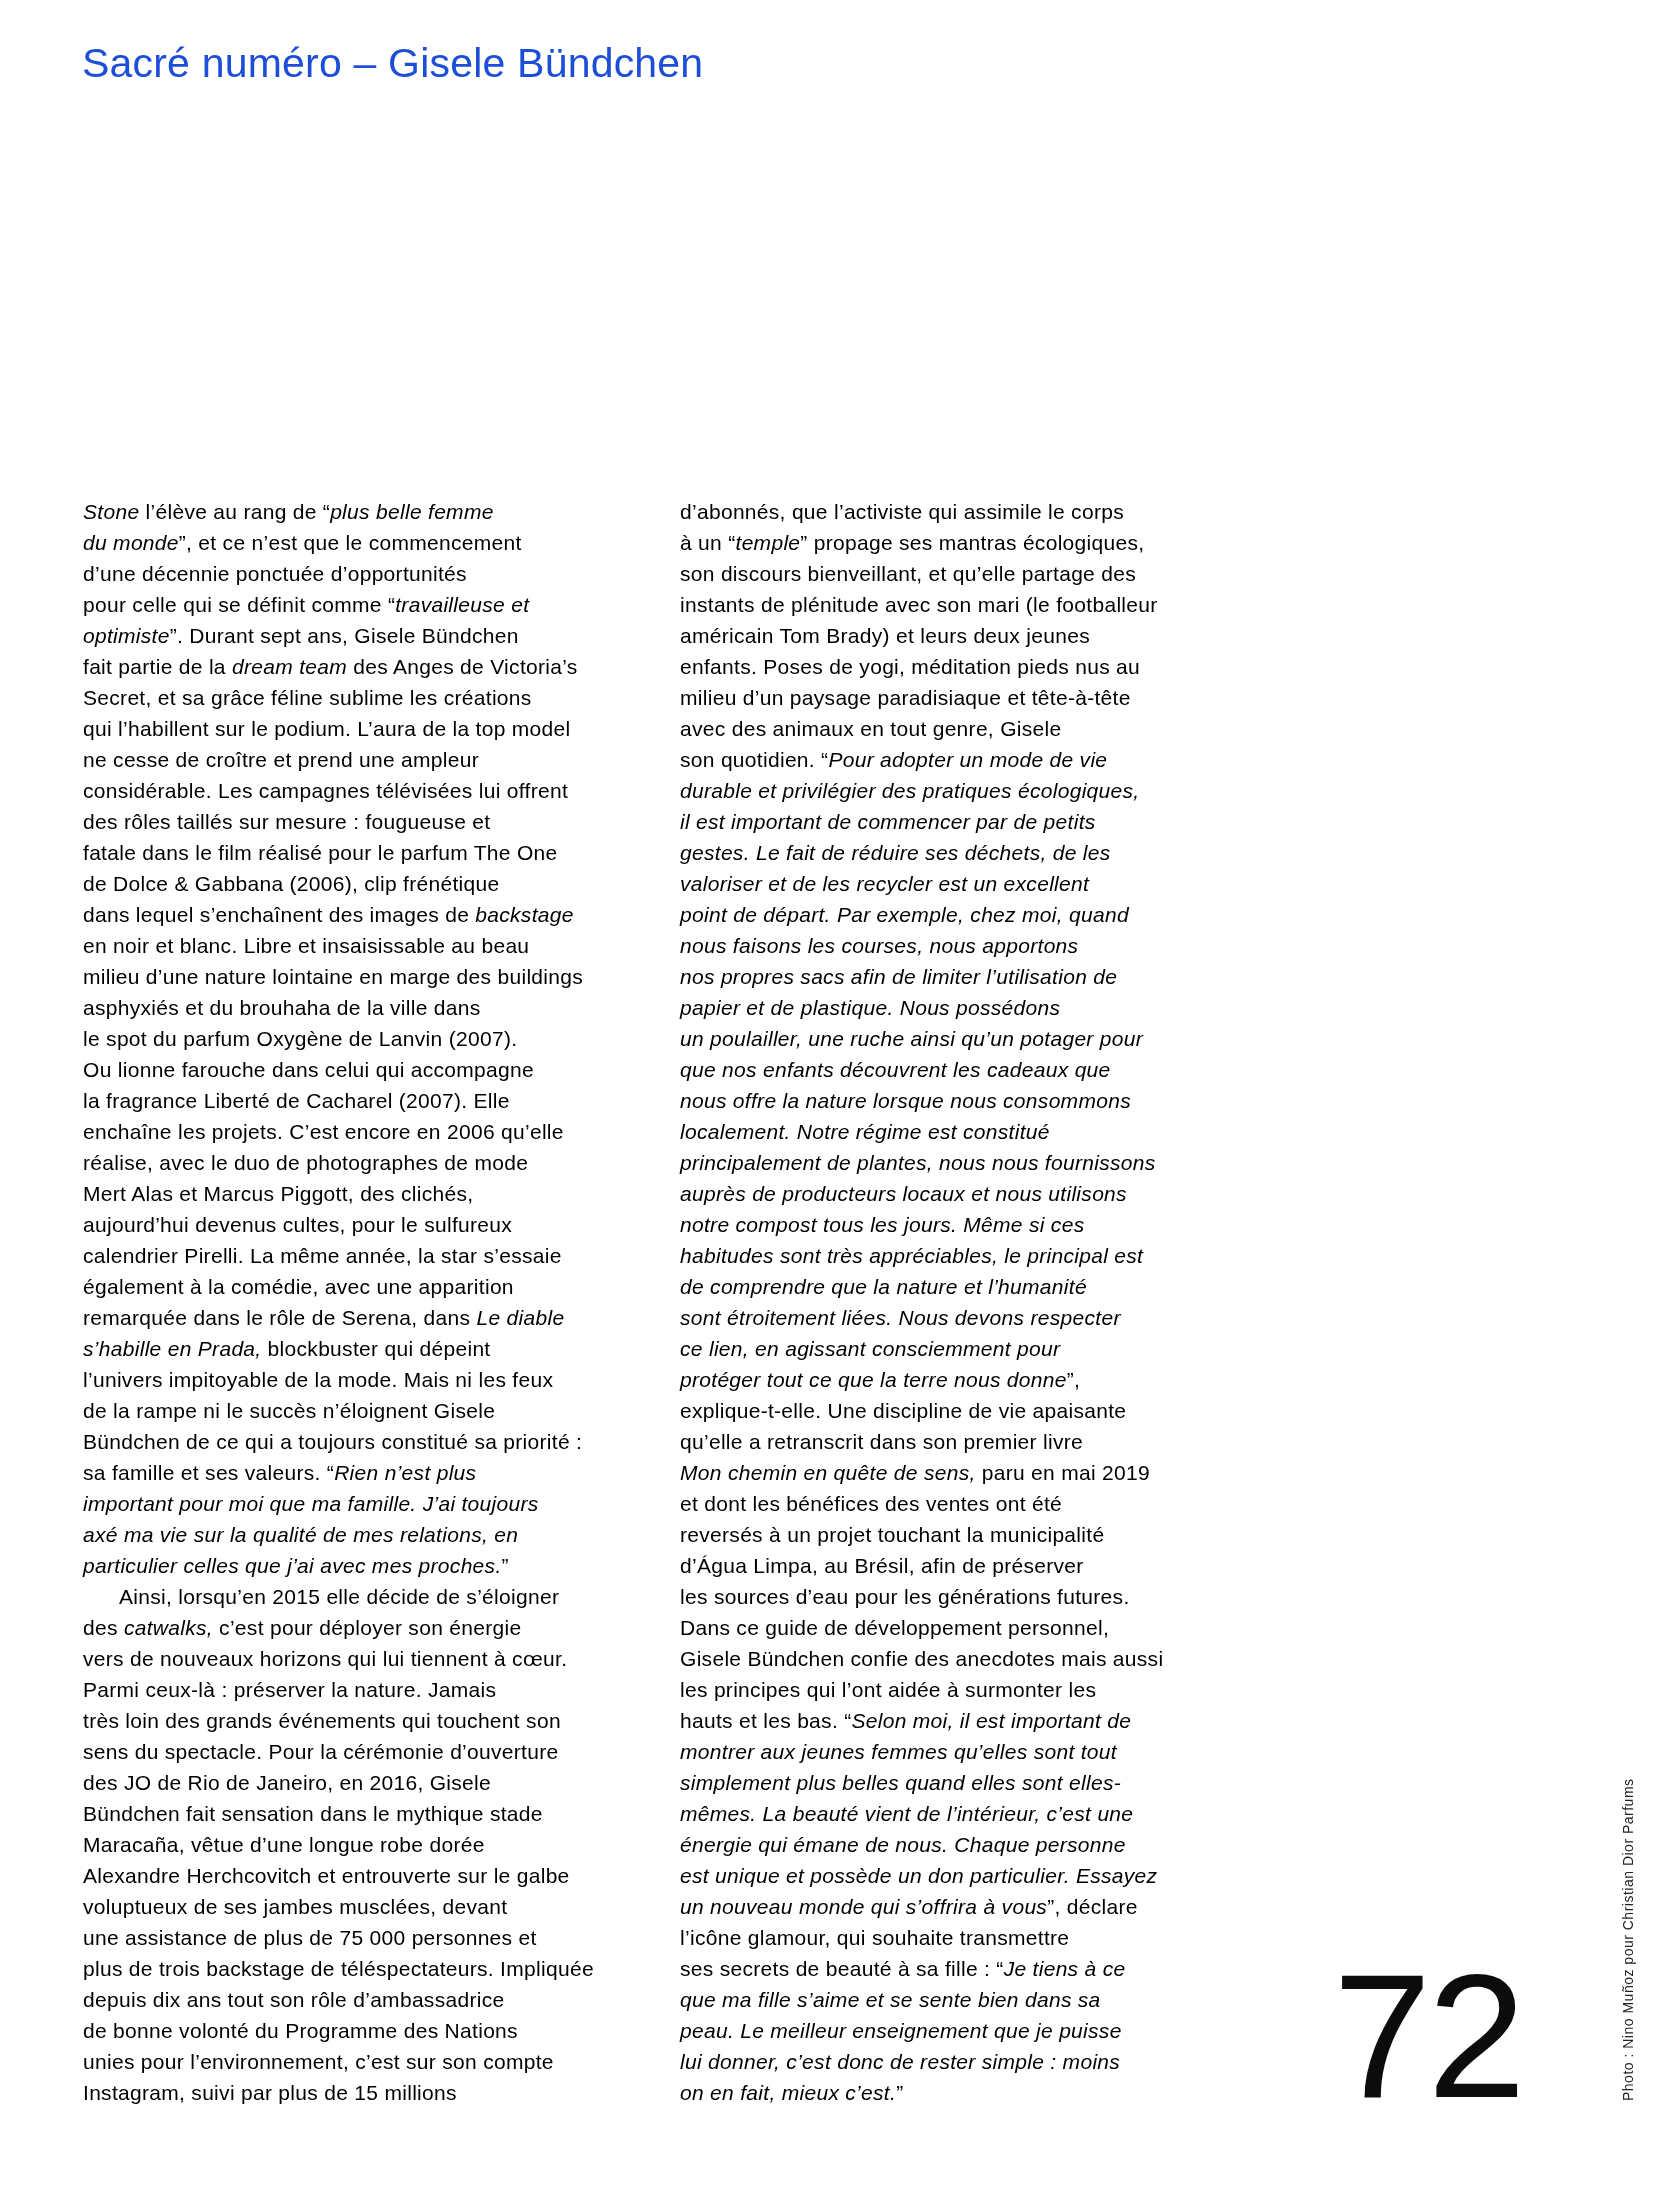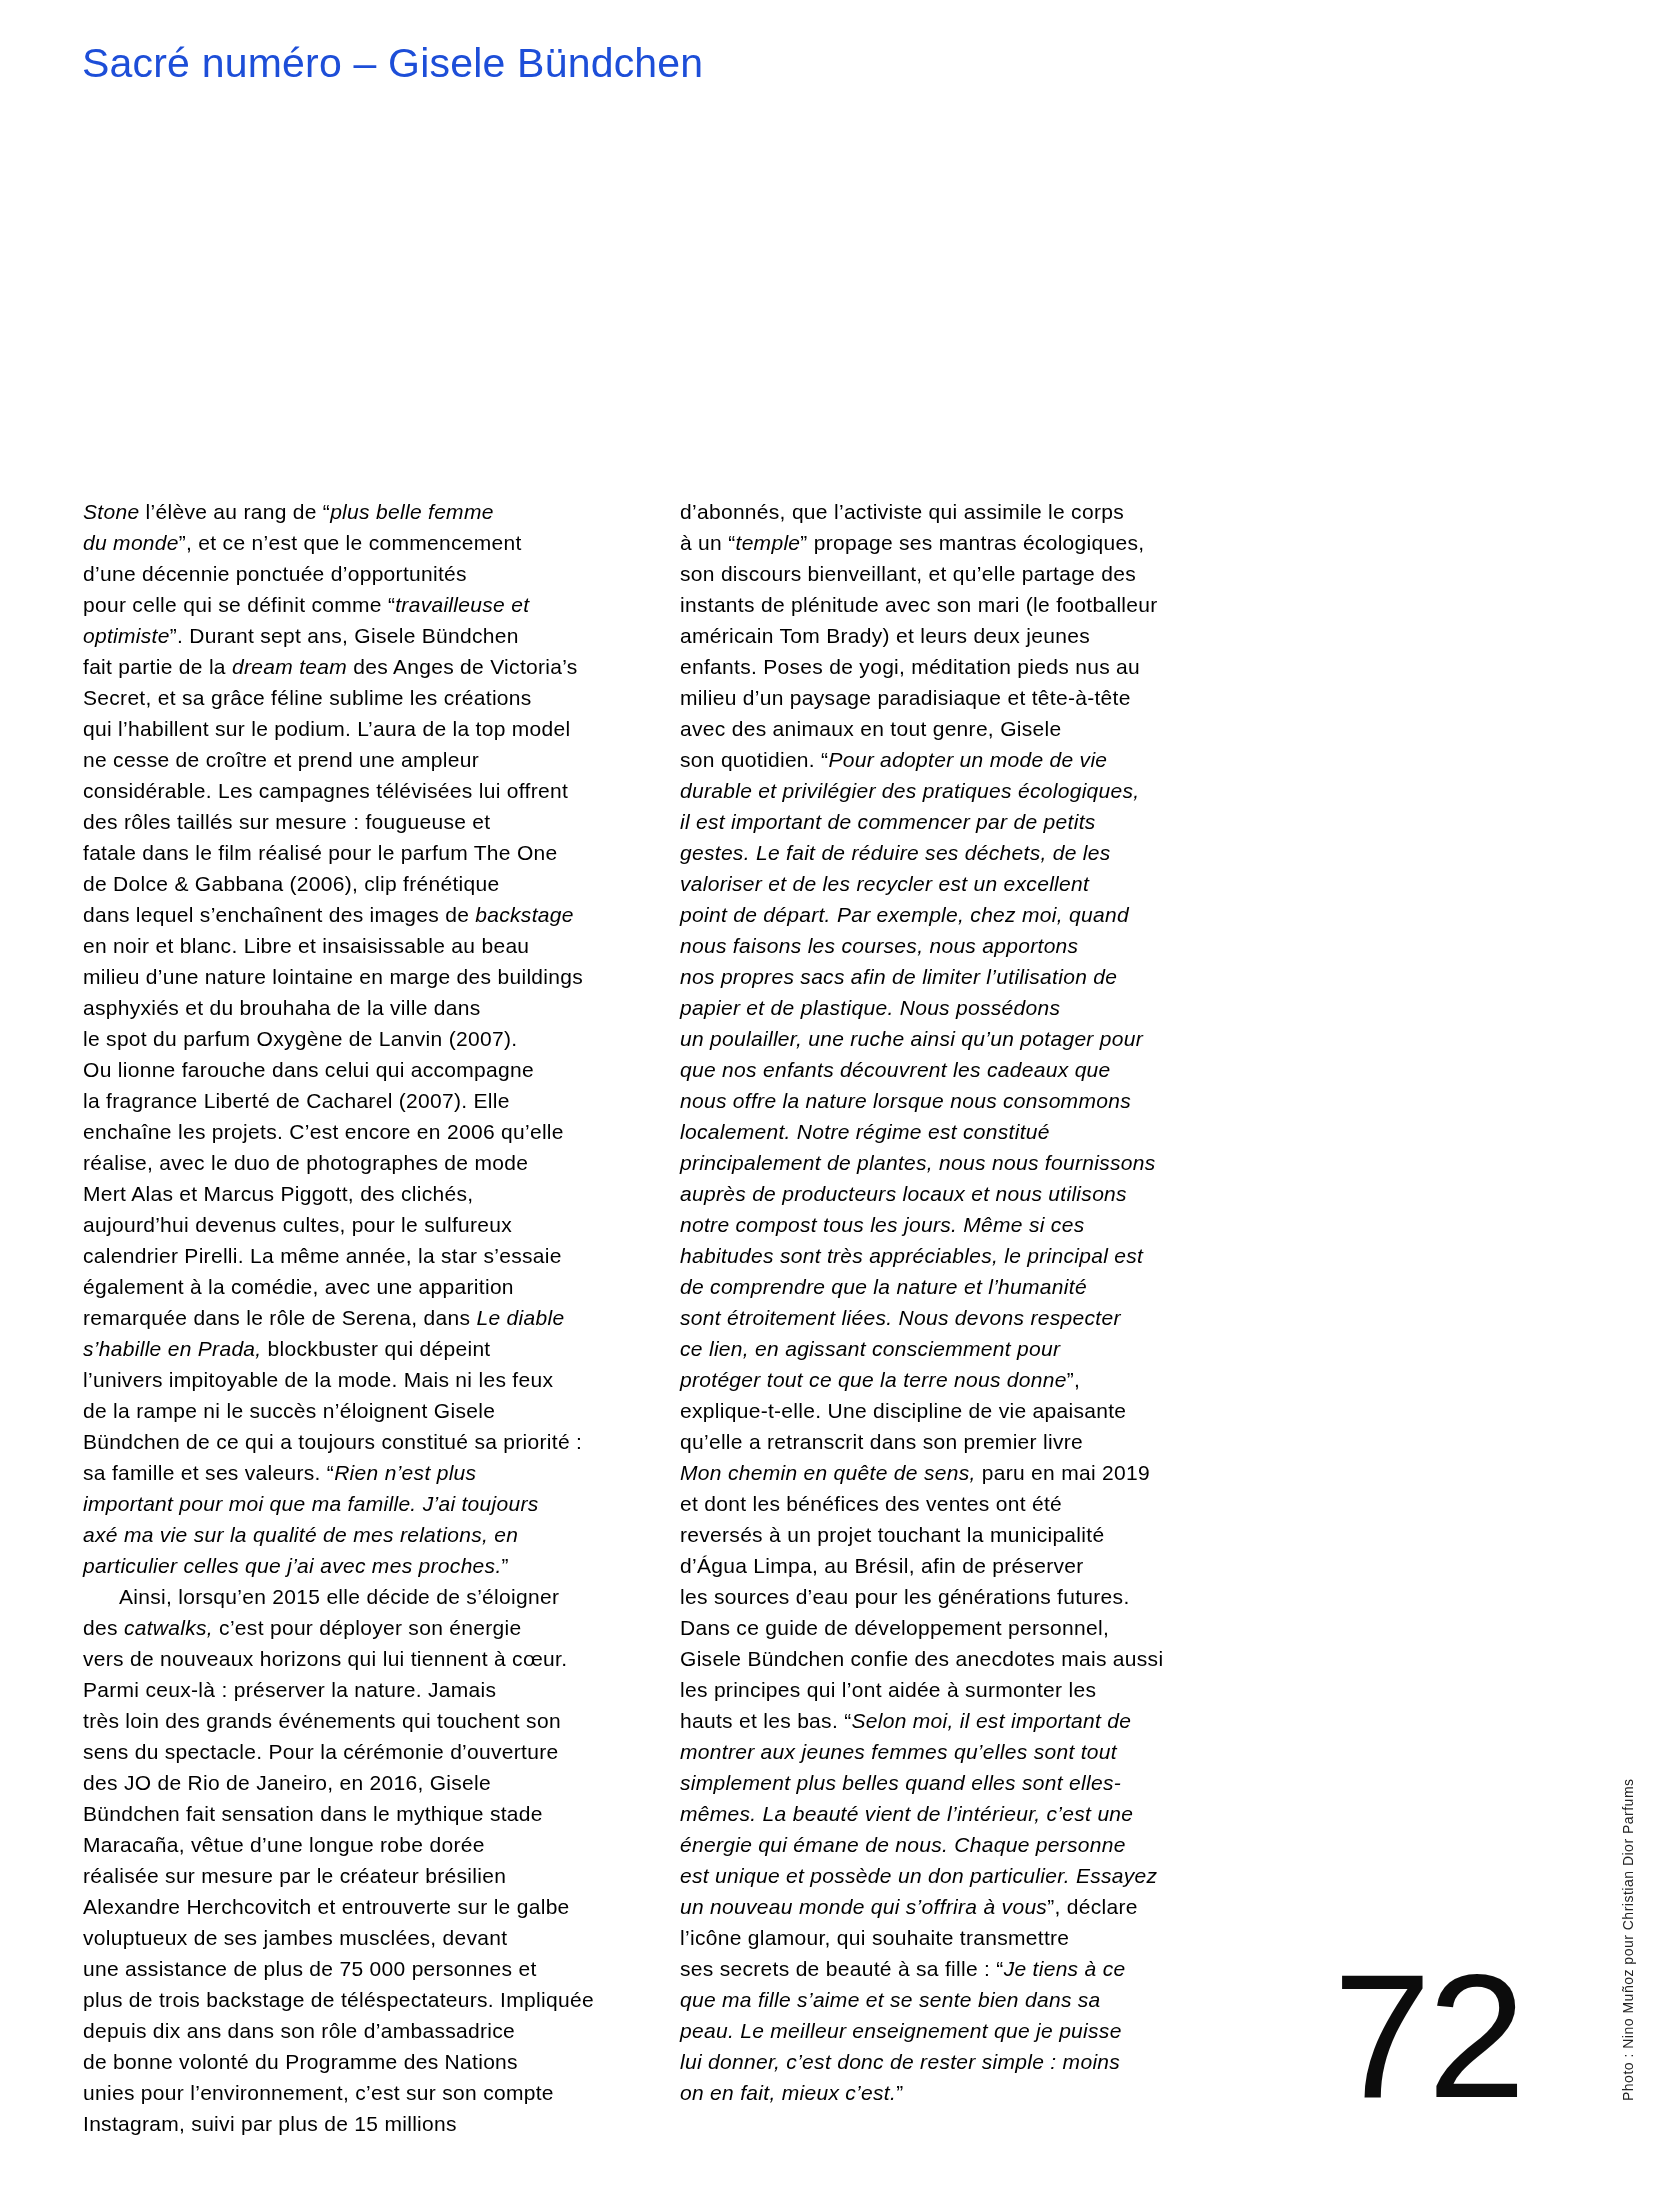--- a/index.html
+++ b/index.html
@@ -77,26 +77,25 @@
     <span class="line"><em>particulier celles que j’ai avec mes proches.</em><span>”</span></span>
     <span class="line indent"><span>Ainsi, lorsqu’en 2015 elle décide de s’éloigner</span></span>
     <span class="line"><span>des </span><em>catwalks,</em><span> c’est pour déployer son énergie</span></span>
     <span class="line"><span>vers de nouveaux horizons qui lui tiennent à cœur.</span></span>
     <span class="line"><span>Parmi ceux-là : préserver la nature. Jamais</span></span>
     <span class="line"><span>très loin des grands événements qui touchent son</span></span>
     <span class="line"><span>sens du spectacle. Pour la cérémonie d’ouverture</span></span>
     <span class="line"><span>des JO de Rio de Janeiro, en 2016, Gisele</span></span>
     <span class="line"><span>Bündchen fait sensation dans le mythique stade</span></span>
     <span class="line"><span>Maracaña, vêtue d’une longue robe dorée</span></span>
-    <span class="line"><span>réalisée sur mesure par le créateur brésilien</span></span>
     <span class="line"><span>Alexandre Herchcovitch et entrouverte sur le galbe</span></span>
     <span class="line"><span>voluptueux de ses jambes musclées, devant</span></span>
     <span class="line"><span>une assistance de plus de 75 000 personnes et</span></span>
     <span class="line"><span>plus de trois backstage de téléspectateurs. Impliquée</span></span>
-    <span class="line"><span>depuis dix ans dans son rôle d’ambassadrice</span></span>
+    <span class="line"><span>depuis dix ans tout son rôle d’ambassadrice</span></span>
     <span class="line"><span>de bonne volonté du Programme des Nations</span></span>
     <span class="line"><span>unies pour l’environnement, c’est sur son compte</span></span>
     <span class="line"><span>Instagram, suivi par plus de 15 millions</span></span>
   </div>
 <div class="column col-right">
     <span class="line"><span>d’abonnés, que l’activiste qui assimile le corps</span></span>
     <span class="line"><span>à un “</span><em>temple</em><span>” propage ses mantras écologiques,</span></span>
     <span class="line"><span>son discours bienveillant, et qu’elle partage des</span></span>
     <span class="line"><span>instants de plénitude avec son mari (le footballeur</span></span>
     <span class="line"><span>américain Tom Brady) et leurs deux jeunes</span></span>

